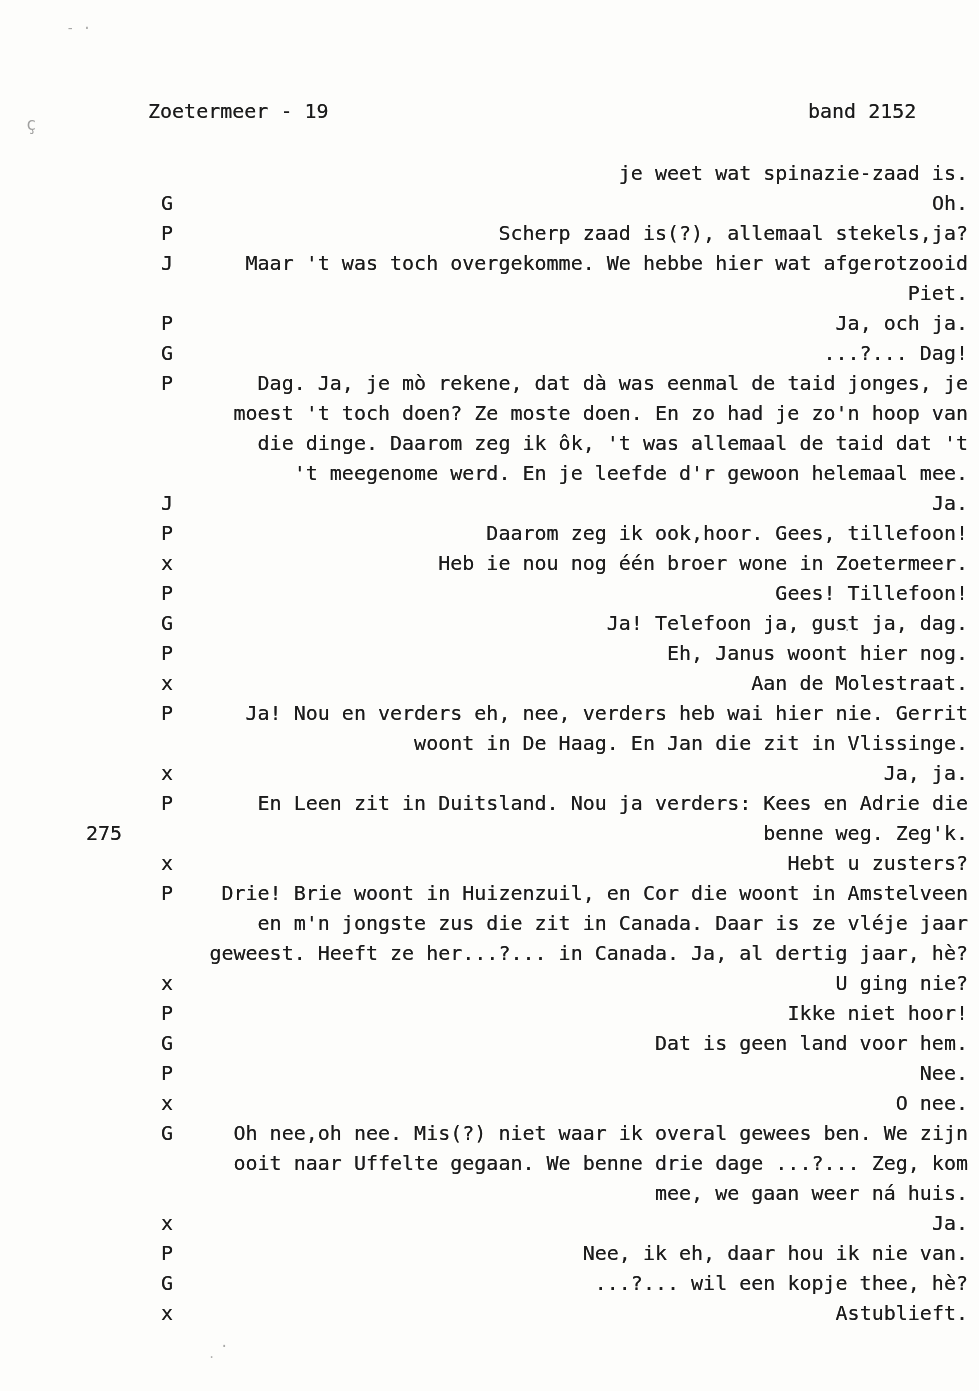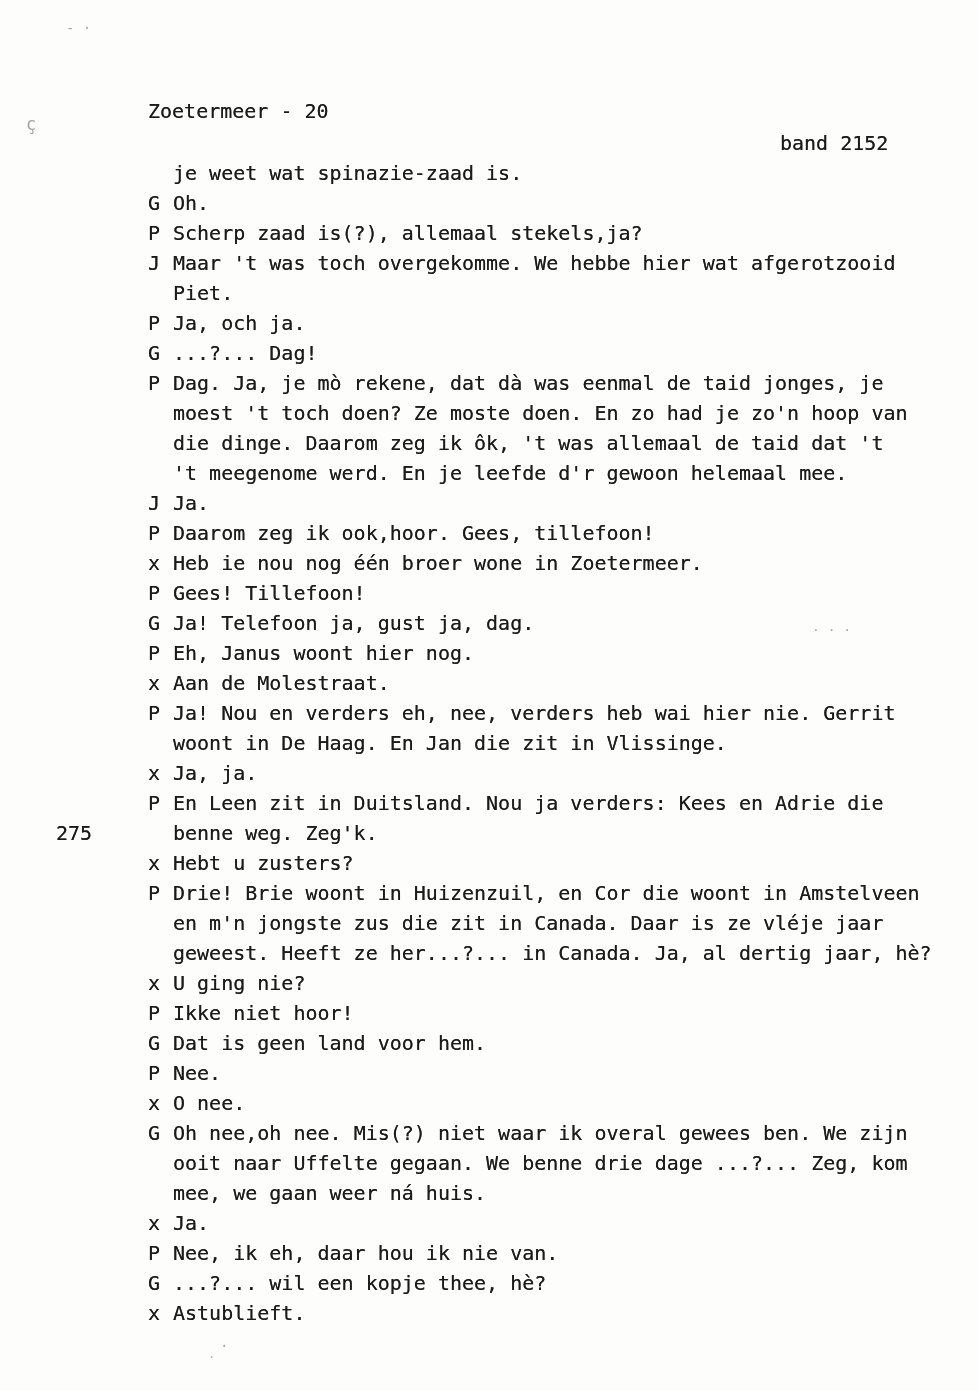--- a/index.html
+++ b/index.html
@@ -22,37 +22,37 @@
     white-space: pre;
     text-shadow: 0 0 0.6px rgba(20,20,20,0.75);
   }
   .header-left {
     position: absolute;
     left: 148px;
     top: 96px;
   }
   .header-right {
     position: absolute;
-    left: 780px;
+    left: 808px;
     top: 96px;
-    margin-top: 32px;
   }
   .margin-number {
     position: absolute;
-    left: 56px;
+    left: 86px;
   }
   .transcript {
     position: absolute;
     left: 148px;
     top: 158px;
     width: 820px;
   }
   .line {
     display: flex;
     height: 30px;
+    text-align: right;
   }
   .speaker {
     flex: 0 0 25px;
     width: 25px;
   }
   .text { flex: 1 1 auto; }
   .u {
     text-decoration-thickness: 2px;
     text-underline-offset: 4px;
   }
@@ -60,21 +60,21 @@
     position: absolute;
     font-family: "DejaVu Sans Mono", "Liberation Mono", monospace;
     color: #555;
   }
 </style>
 </head>
 <body>
 
 <div class="page">
 
-  <div class="header-left typed">Zoetermeer - 20</div>
+  <div class="header-left typed">Zoetermeer - 19</div>
 
   <div class="header-right typed">band 2152</div>
 
   <div class="margin-number typed" style="top: 818px;">275</div>
 
   <div class="transcript typed" id="transcript"><div class="line"><span class="speaker"></span><span class="text"><span>je weet wat spinazie-zaad is.</span></span></div><div class="line"><span class="speaker">G</span><span class="text"><span>Oh.</span></span></div><div class="line"><span class="speaker">P</span><span class="text"><span class="u">Scherp zaad is</span><span>(?), allemaal stekels,ja?</span></span></div><div class="line"><span class="speaker">J</span><span class="text"><span>Maar 't was toch overgekomme. We hebbe hier wat afgerotzooid</span></span></div><div class="line"><span class="speaker"></span><span class="text"><span>Piet.</span></span></div><div class="line"><span class="speaker">P</span><span class="text"><span>Ja, och ja.</span></span></div><div class="line"><span class="speaker">G</span><span class="text"><span>...?... Dag!</span></span></div><div class="line"><span class="speaker">P</span><span class="text"><span>Dag. Ja, je mò rekene, dat dà was eenmal de taid jonges, je</span></span></div><div class="line"><span class="speaker"></span><span class="text"><span>moest 't toch doen? Ze moste doen. En zo had je zo'n hoop van</span></span></div><div class="line"><span class="speaker"></span><span class="text"><span>die dinge. Daarom zeg ik ôk, 't was allemaal de taid dat 't</span></span></div><div class="line"><span class="speaker"></span><span class="text"><span>'t meegenome werd. En je leefde d'r gewoon helemaal mee.</span></span></div><div class="line"><span class="speaker">J</span><span class="text"><span>Ja.</span></span></div><div class="line"><span class="speaker">P</span><span class="text"><span>Daarom zeg ik ook,hoor. Gees, tillefoon!</span></span></div><div class="line"><span class="speaker">x</span><span class="text"><span>Heb ie nou nog één broer wone in Zoetermeer.</span></span></div><div class="line"><span class="speaker">P</span><span class="text"><span>Gees! Tillefoon!</span></span></div><div class="line"><span class="speaker">G</span><span class="text"><span>Ja! Telefoon ja, gust ja, dag.</span></span></div><div class="line"><span class="speaker">P</span><span class="text"><span>Eh, Janus woont hier nog.</span></span></div><div class="line"><span class="speaker">x</span><span class="text"><span>Aan de Molestraat.</span></span></div><div class="line"><span class="speaker">P</span><span class="text"><span>Ja! Nou en verders eh, nee, verders heb wai hier nie. Gerrit</span></span></div><div class="line"><span class="speaker"></span><span class="text"><span>woont in De Haag. En Jan die zit in Vlissinge.</span></span></div><div class="line"><span class="speaker">x</span><span class="text"><span>Ja, ja.</span></span></div><div class="line"><span class="speaker">P</span><span class="text"><span>En Leen zit in Duitsland. Nou ja verders: Kees en Adrie die</span></span></div><div class="line"><span class="speaker"></span><span class="text"><span>benne weg. Zeg'k.</span></span></div><div class="line"><span class="speaker">x</span><span class="text"><span>Hebt u zusters?</span></span></div><div class="line"><span class="speaker">P</span><span class="text"><span>Drie! Brie woont in Huizenzuil, en Cor die woont in Amstelveen</span></span></div><div class="line"><span class="speaker"></span><span class="text"><span>en m'n jongste zus die zit in Canada. Daar is ze vléje jaar</span></span></div><div class="line"><span class="speaker"></span><span class="text"><span>geweest. Heeft ze her...?... in Canada. Ja, al dertig jaar, hè?</span></span></div><div class="line"><span class="speaker">x</span><span class="text"><span>U ging nie?</span></span></div><div class="line"><span class="speaker">P</span><span class="text"><span>Ikke niet hoor!</span></span></div><div class="line"><span class="speaker">G</span><span class="text"><span>Dat is geen land voor hem.</span></span></div><div class="line"><span class="speaker">P</span><span class="text"><span>Nee.</span></span></div><div class="line"><span class="speaker">x</span><span class="text"><span>O nee.</span></span></div><div class="line"><span class="speaker">G</span><span class="text"><span>Oh nee,oh nee. </span><span class="u">Mis</span><span>(?) niet waar ik overal gewees ben. We zijn</span></span></div><div class="line"><span class="speaker"></span><span class="text"><span>ooit naar Uffelte gegaan. We benne drie dage ...?... Zeg, kom</span></span></div><div class="line"><span class="speaker"></span><span class="text"><span>mee, we gaan weer ná huis.</span></span></div><div class="line"><span class="speaker">x</span><span class="text"><span>Ja.</span></span></div><div class="line"><span class="speaker">P</span><span class="text"><span>Nee, ik eh, daar hou ik nie van.</span></span></div><div class="line"><span class="speaker">G</span><span class="text"><span>...?... wil een kopje thee, hè?</span></span></div><div class="line"><span class="speaker">x</span><span class="text"><span>Astublieft.</span></span></div></div>
 
 <span class="scan-mark" style="left: 26px; top: 114px; font-size: 17px; opacity: 0.55;">ç</span>
     <span class="scan-mark" style="left: 66px; top: 20px; font-size: 14px; opacity: 0.5;">- ·</span>
     <span class="scan-mark" style="left: 812px; top: 622px; font-size: 13px; opacity: 0.55;">· · ·</span>

